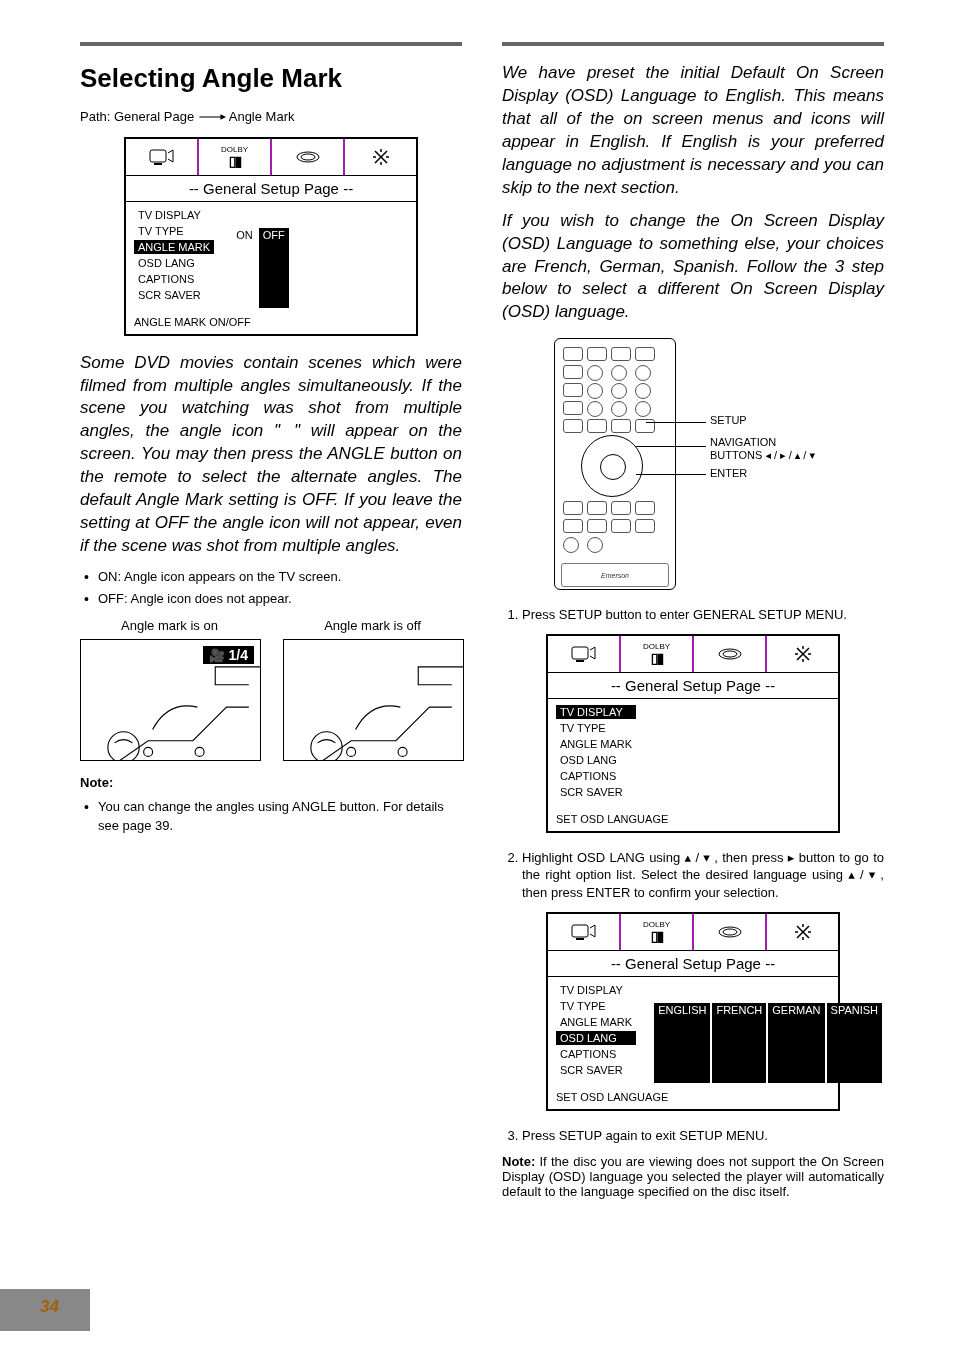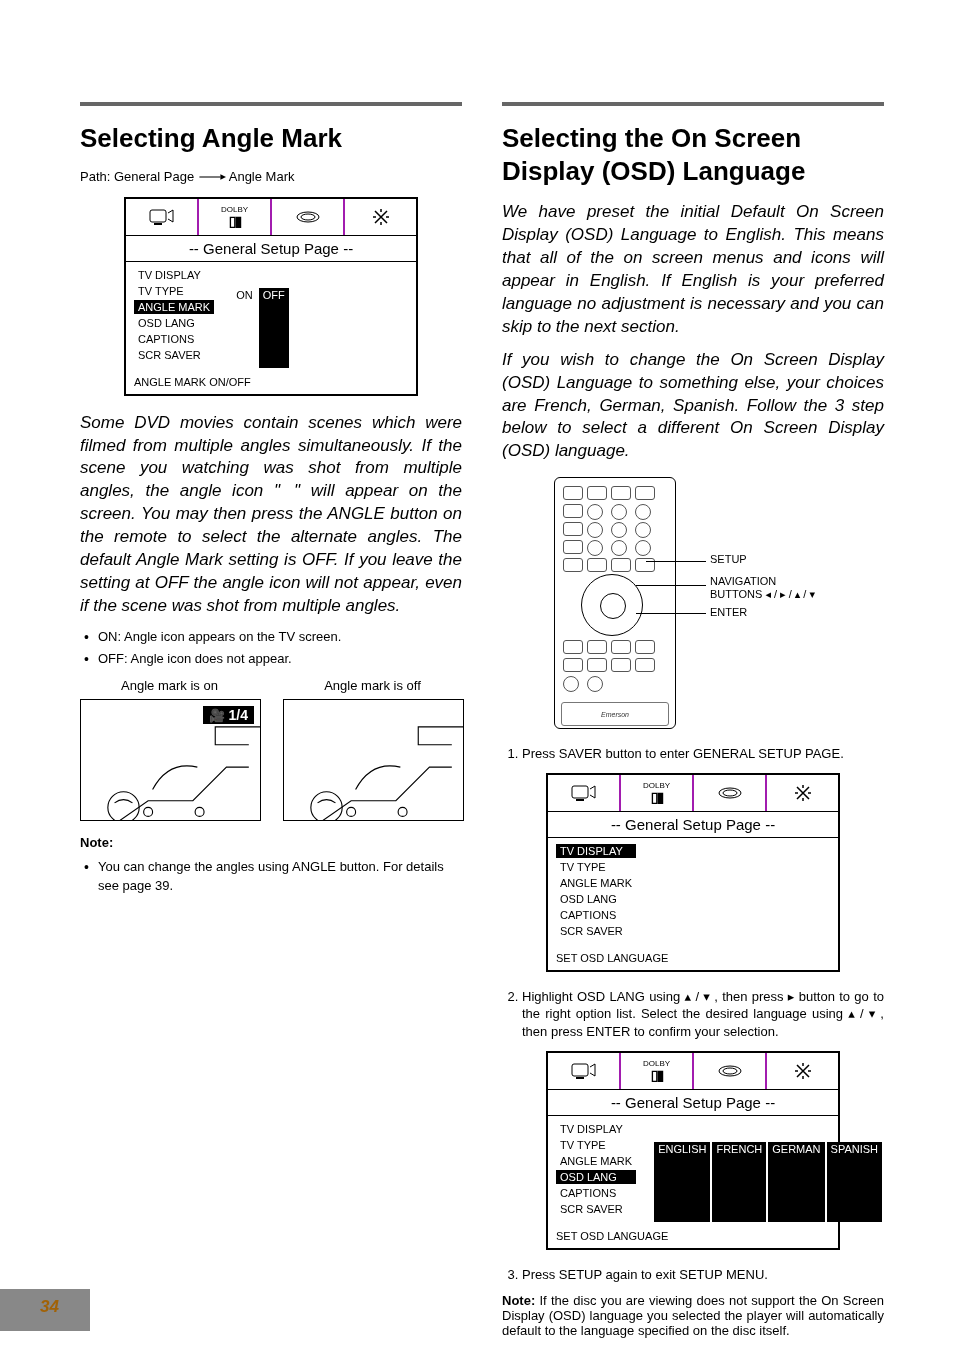--- a/index.html
+++ b/index.html
@@ -8,21 +8,21 @@
     background: #fff;
     font-family: Arial, Helvetica, sans-serif;
     color: #000;
     width: 954px;
   }
   .page {
     width: 954px;
     height: 1351px;
     position: relative;
     box-sizing: border-box;
-    padding: 102px 70px 0 80px;
+    padding: 42px 70px 0 80px;
   }
   .columns {
     display: flex;
     gap: 40px;
   }
   .col {
     flex: 1 1 0;
     min-width: 0;
   }
   .col-rule {
@@ -364,21 +364,20 @@
 
       <p class="note-head">Note:</p>
       <ul class="bullets">
         <li>You can change the angles using ANGLE button. For details see page 39.</li>
       </ul>
     </div>
 
     <div class="col">
       <div class="col-rule"></div>
 
-      <h1 class="section-title">Selecting the On Screen Display (OSD) Language</h1>
 
       <p class="body">We have preset the initial Default On Screen Display (OSD) Language to English. This means that all of the on screen menus and icons will appear in English. If English is your preferred language no adjustment is necessary and you can skip to the next section.</p>
       <p class="body">If you wish to change the On Screen Display (OSD) Language to something else, your choices are French, German, Spanish. Follow the 3 step below to select a different On Screen Display (OSD) language.</p>
 
       <div class="remote-fig">
         <div class="remote-body">
           <div class="remote-grid">
             <div class="rbtn"></div>
               <div class="rbtn"></div>
               <div class="rbtn"></div>
@@ -420,21 +419,21 @@
         <div class="lead" style="left:98px;top:88px;width:60px"></div>
         <span class="lead-lbl" style="left:162px;top:80px">SETUP</span>
         <div class="lead" style="left:88px;top:112px;width:70px"></div>
         <span class="lead-lbl" style="left:162px;top:102px">NAVIGATION</span>
         <span class="lead-lbl" style="left:162px;top:115px">BUTTONS ◂ / ▸ / ▴ / ▾</span>
         <div class="lead" style="left:88px;top:140px;width:70px"></div>
         <span class="lead-lbl" style="left:162px;top:133px">ENTER</span>
       </div>
 
       <ol class="ol-steps">
-        <li>Press SAVER button to enter GENERAL SETUP PAGE.</li>
+        <li>Press SETUP button to enter GENERAL SETUP MENU.</li>
       </ol>
 
       <div class="osd-panel">
         <div class="osd-top">
           <div class="cell">
             <svg width="26" height="20" viewBox="0 0 26 20">
                 <rect x="1" y="3" width="16" height="12" rx="2" fill="none" stroke="#000"></rect>
                 <rect x="5" y="16" width="8" height="2" fill="#000"></rect>
                 <path d="M19 6 L24 3 L24 15 L19 12" fill="none" stroke="#000"></path>
               </svg>

